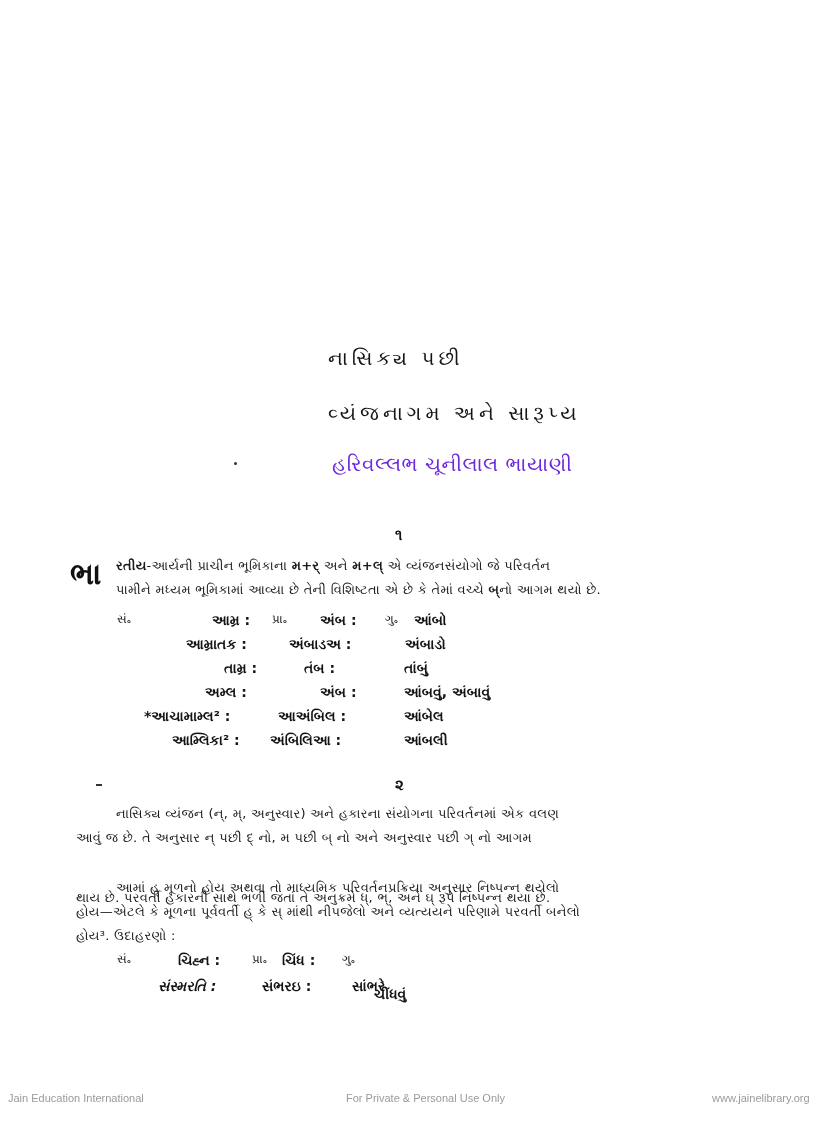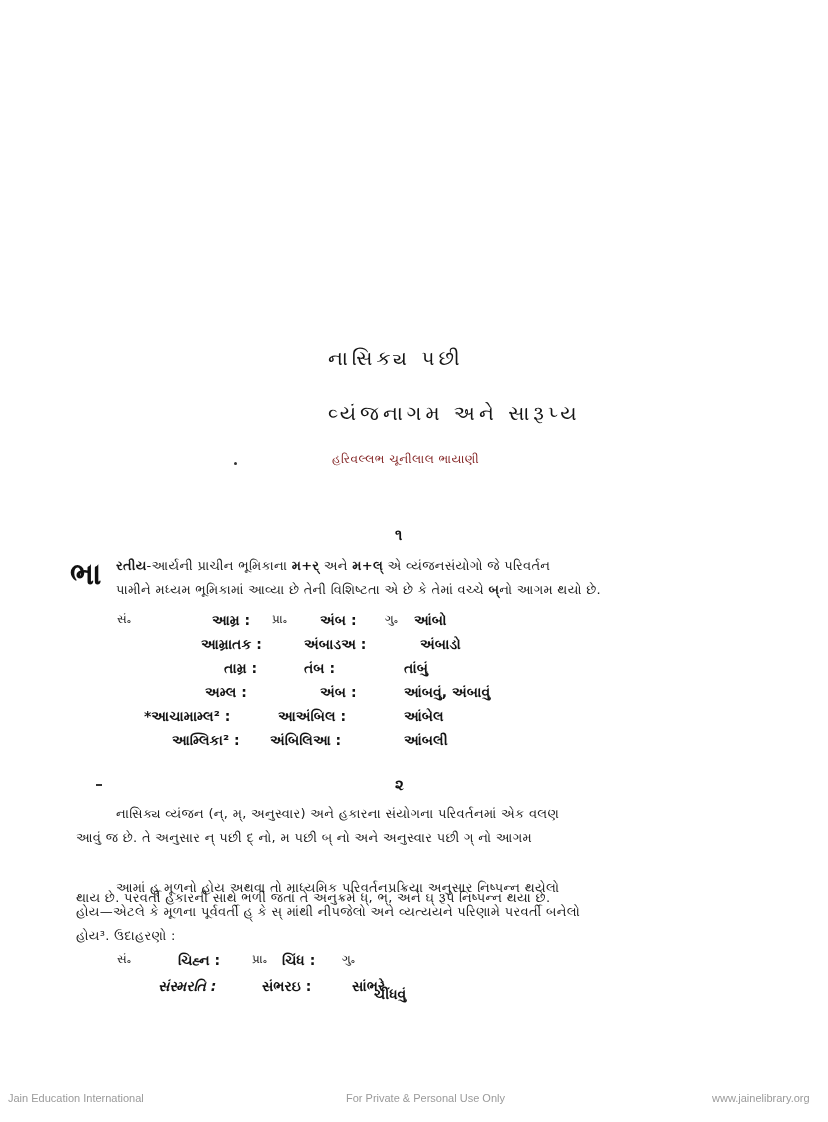--- a/index.html
+++ b/index.html
@@ -1,19 +1,19 @@
 <!DOCTYPE html>
 <html><head>
 <meta charset="utf-8">
 <style>
   html, body { margin:0; padding:0; background:#ffffff; }
   body { width:828px; height:1122px; position:relative; overflow:hidden; font-family:"DejaVu Sans", sans-serif; color:#111; }
   .abs { position:absolute; white-space:nowrap; }
   .title { font-size:20px; letter-spacing:4px; color:#151515; }
-  .author { font-size:12px; color:#7f1d1d; letter-spacing:0.5px; }
+  .author { font-size:20px; color:#6d28d9; letter-spacing:0.5px; }
   .secnum { font-size:15px; font-weight:bold; }
   .body-line { font-size:13px; color:#1a1a1a; letter-spacing:0.3px; }
   .dropcap { font-size:30px; font-weight:bold; color:#111; }
   .bold { font-weight:bold; }
   .ex { font-size:14px; color:#141414; }
   .ex .c { position:absolute; white-space:nowrap; }
   .ex .b { font-weight:bold; }
   .footer { font-family:"Liberation Sans", sans-serif; font-size:11px; color:#9a9a9a; }
   .dot { width:3px; height:3px; background:#333; border-radius:50%; }
   .dash { width:6px; height:2px; background:#333; }
@@ -39,21 +39,21 @@
 
 <div class="abs ex" style="left:0; top:612px; width:828px; height:150px;">
   <div style="position:absolute; top:0; left:0; width:828px; height:22px;">
     <span class="c" style="left:117px; font-size:12px;">સં૰</span>
     <span class="c b" style="left:212px;">આમ્ર :</span>
     <span class="c" style="left:272px; font-size:12px;">પ્રા૰</span>
     <span class="c b" style="left:320px;">અંબ :</span>
     <span class="c" style="left:385px; font-size:12px;">ગુ૰</span>
     <span class="c b" style="left:414px;">આંબો</span>
   </div>
-  <div style="position:absolute; top:24px; left:16px; width:664px; height:22px;">
+  <div style="position:absolute; top:24px; left:1px; width:664px; height:22px;">
     <span class="c b" style="left:185px;">આમ્રાતક :</span>
     <span class="c b" style="left:288px;">અંબાડઅ :</span>
     <span class="c b" style="left:404px;">અંબાડો</span>
   </div>
   <div style="position:absolute; top:48px; left:0; width:828px; height:22px;">
     <span class="c b" style="left:224px;">તામ્ર :</span>
     <span class="c b" style="left:304px;">તંબ :</span>
     <span class="c b" style="left:404px;">તાંબું</span>
   </div>
   <div style="position:absolute; top:72px; left:0; width:828px; height:22px;">

